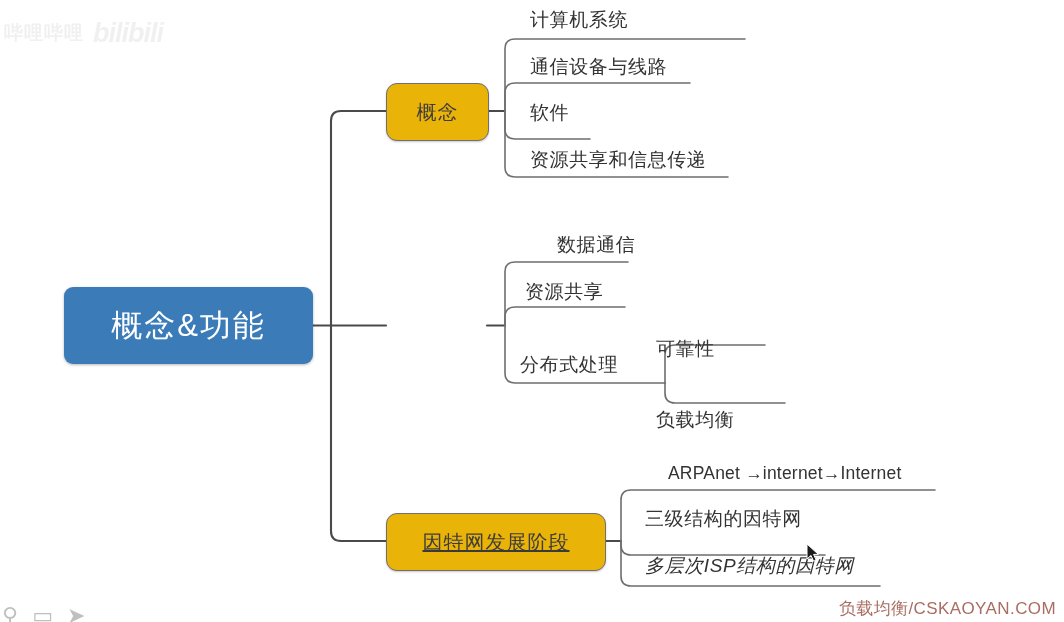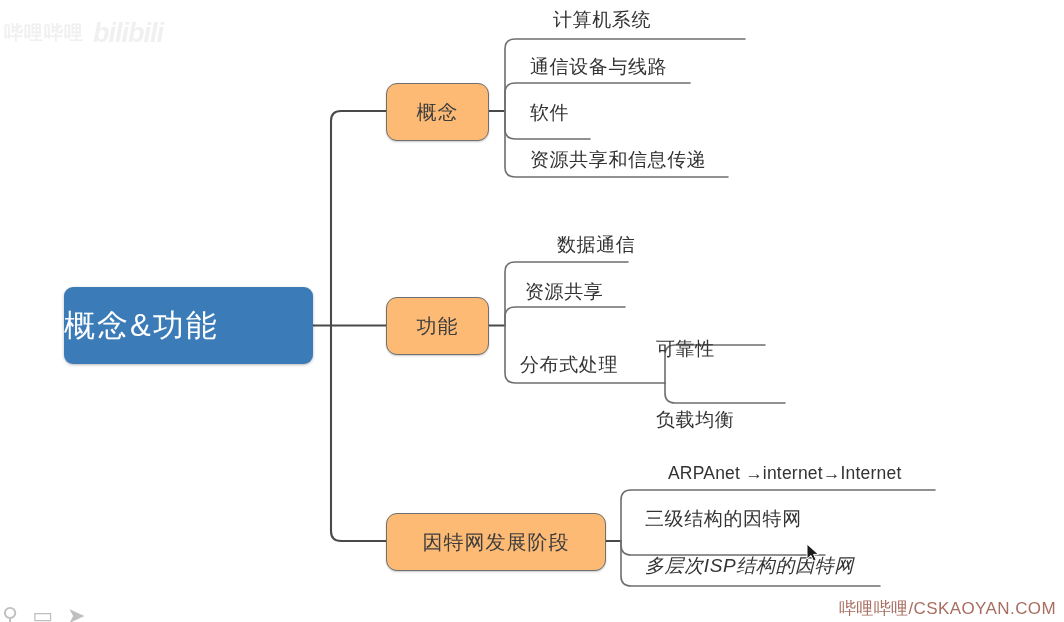--- a/index.html
+++ b/index.html
@@ -43,48 +43,49 @@
     position: absolute;
     left: 64px;
     top: 287px;
     width: 249px;
     height: 77px;
     background: #3b7cb8;
     border-radius: 9px;
     box-shadow: 0 1px 3px rgba(0,0,0,0.28);
     display: flex;
     align-items: center;
+    justify-content: center;
   }
   .root-node .label {
     color: #ffffff;
     font-size: 31px;
     letter-spacing: 2px;
     font-family: "Liberation Sans", "DejaVu Sans", sans-serif;
   }
 
   
   .branch-node {
     position: absolute;
-    background: #fdba74;
+    background: #eab308;
     border: 1.6px solid #707070;
     border-radius: 11px;
     box-shadow: 0 1px 2px rgba(0,0,0,0.22);
     display: flex;
     align-items: center;
     justify-content: center;
     color: #3a3a3a;
   }
   .branch-node .label {
     font-size: 20px;
     letter-spacing: 1px;
     color: #3d3d3d;
   }
   #node-concept { left: 386px; top: 83px;  width: 101px; height: 56px; }
   #node-function { left: 386px; top: 297px; width: 101px; height: 56px; }
-  #node-internet { left: 386px; top: 513px; width: 218px; height: 56px; }
+  #node-internet { left: 386px; top: 513px; width: 218px; height: 56px; text-decoration: underline; }
 
   
   .leaf {
     position: absolute;
     font-size: 19px;
     color: #333335;
     white-space: nowrap;
     letter-spacing: 0.6px;
     line-height: 1;
   }
@@ -191,29 +192,26 @@
   </svg>
 
   <div class="root-node">
     <span class="label">概念&amp;功能</span>
   </div>
 
   <div class="branch-node" id="node-concept">
     <span class="label">概念</span>
   </div>
 
-  <div class="branch-node" id="node-function">
-    <span class="label">功能</span>
-  </div>
 
   <div class="branch-node" id="node-internet">
     <span class="label">因特网发展阶段</span>
   </div>
 
-  <div class="leaf" style="left:553px; top:10px;">计算机系统</div>
+  <div class="leaf" style="left:530px; top:10px;">计算机系统</div>
 
   <div class="leaf" style="left:530px; top:57px;">通信设备与线路</div>
 
   <div class="leaf" style="left:530px; top:103px;">软件</div>
 
   <div class="leaf" style="left:530px; top:150px;">资源共享和信息传递</div>
 
   <div class="leaf" style="left:530px; top:235px;margin-left:27px;">数据通信</div>
 
   <div class="leaf" style="left:525px; top:282px;">资源共享</div>
@@ -229,19 +227,19 @@
   <div class="leaf" style="left:645px; top:509px;">三级结构的因特网</div>
 
   <div class="leaf" style="left:645px; top:556px;font-style:italic;">多层次ISP结构的因特网</div>
 
   <div id="bottom-icons">
     <span class="ic">⚲</span>
     <span class="ic">▭</span>
     <span class="ic">➤</span>
   </div>
 
-  <div id="wm-site">哔哩哔哩/CSKAOYAN.COM</div>
+  <div id="wm-site">负载均衡/CSKAOYAN.COM</div>
 
   <svg id="cursor" viewBox="0 0 14 20">
     <path d="M1,1 L1,16 L5,12.4 L7.6,18.2 L10.1,17 L7.6,11.4 L12.4,11.4 Z" fill="#1c1c1c" stroke="#ffffff" stroke-width="1"></path>
   </svg>
 
 </div>
 
 </body></html>

